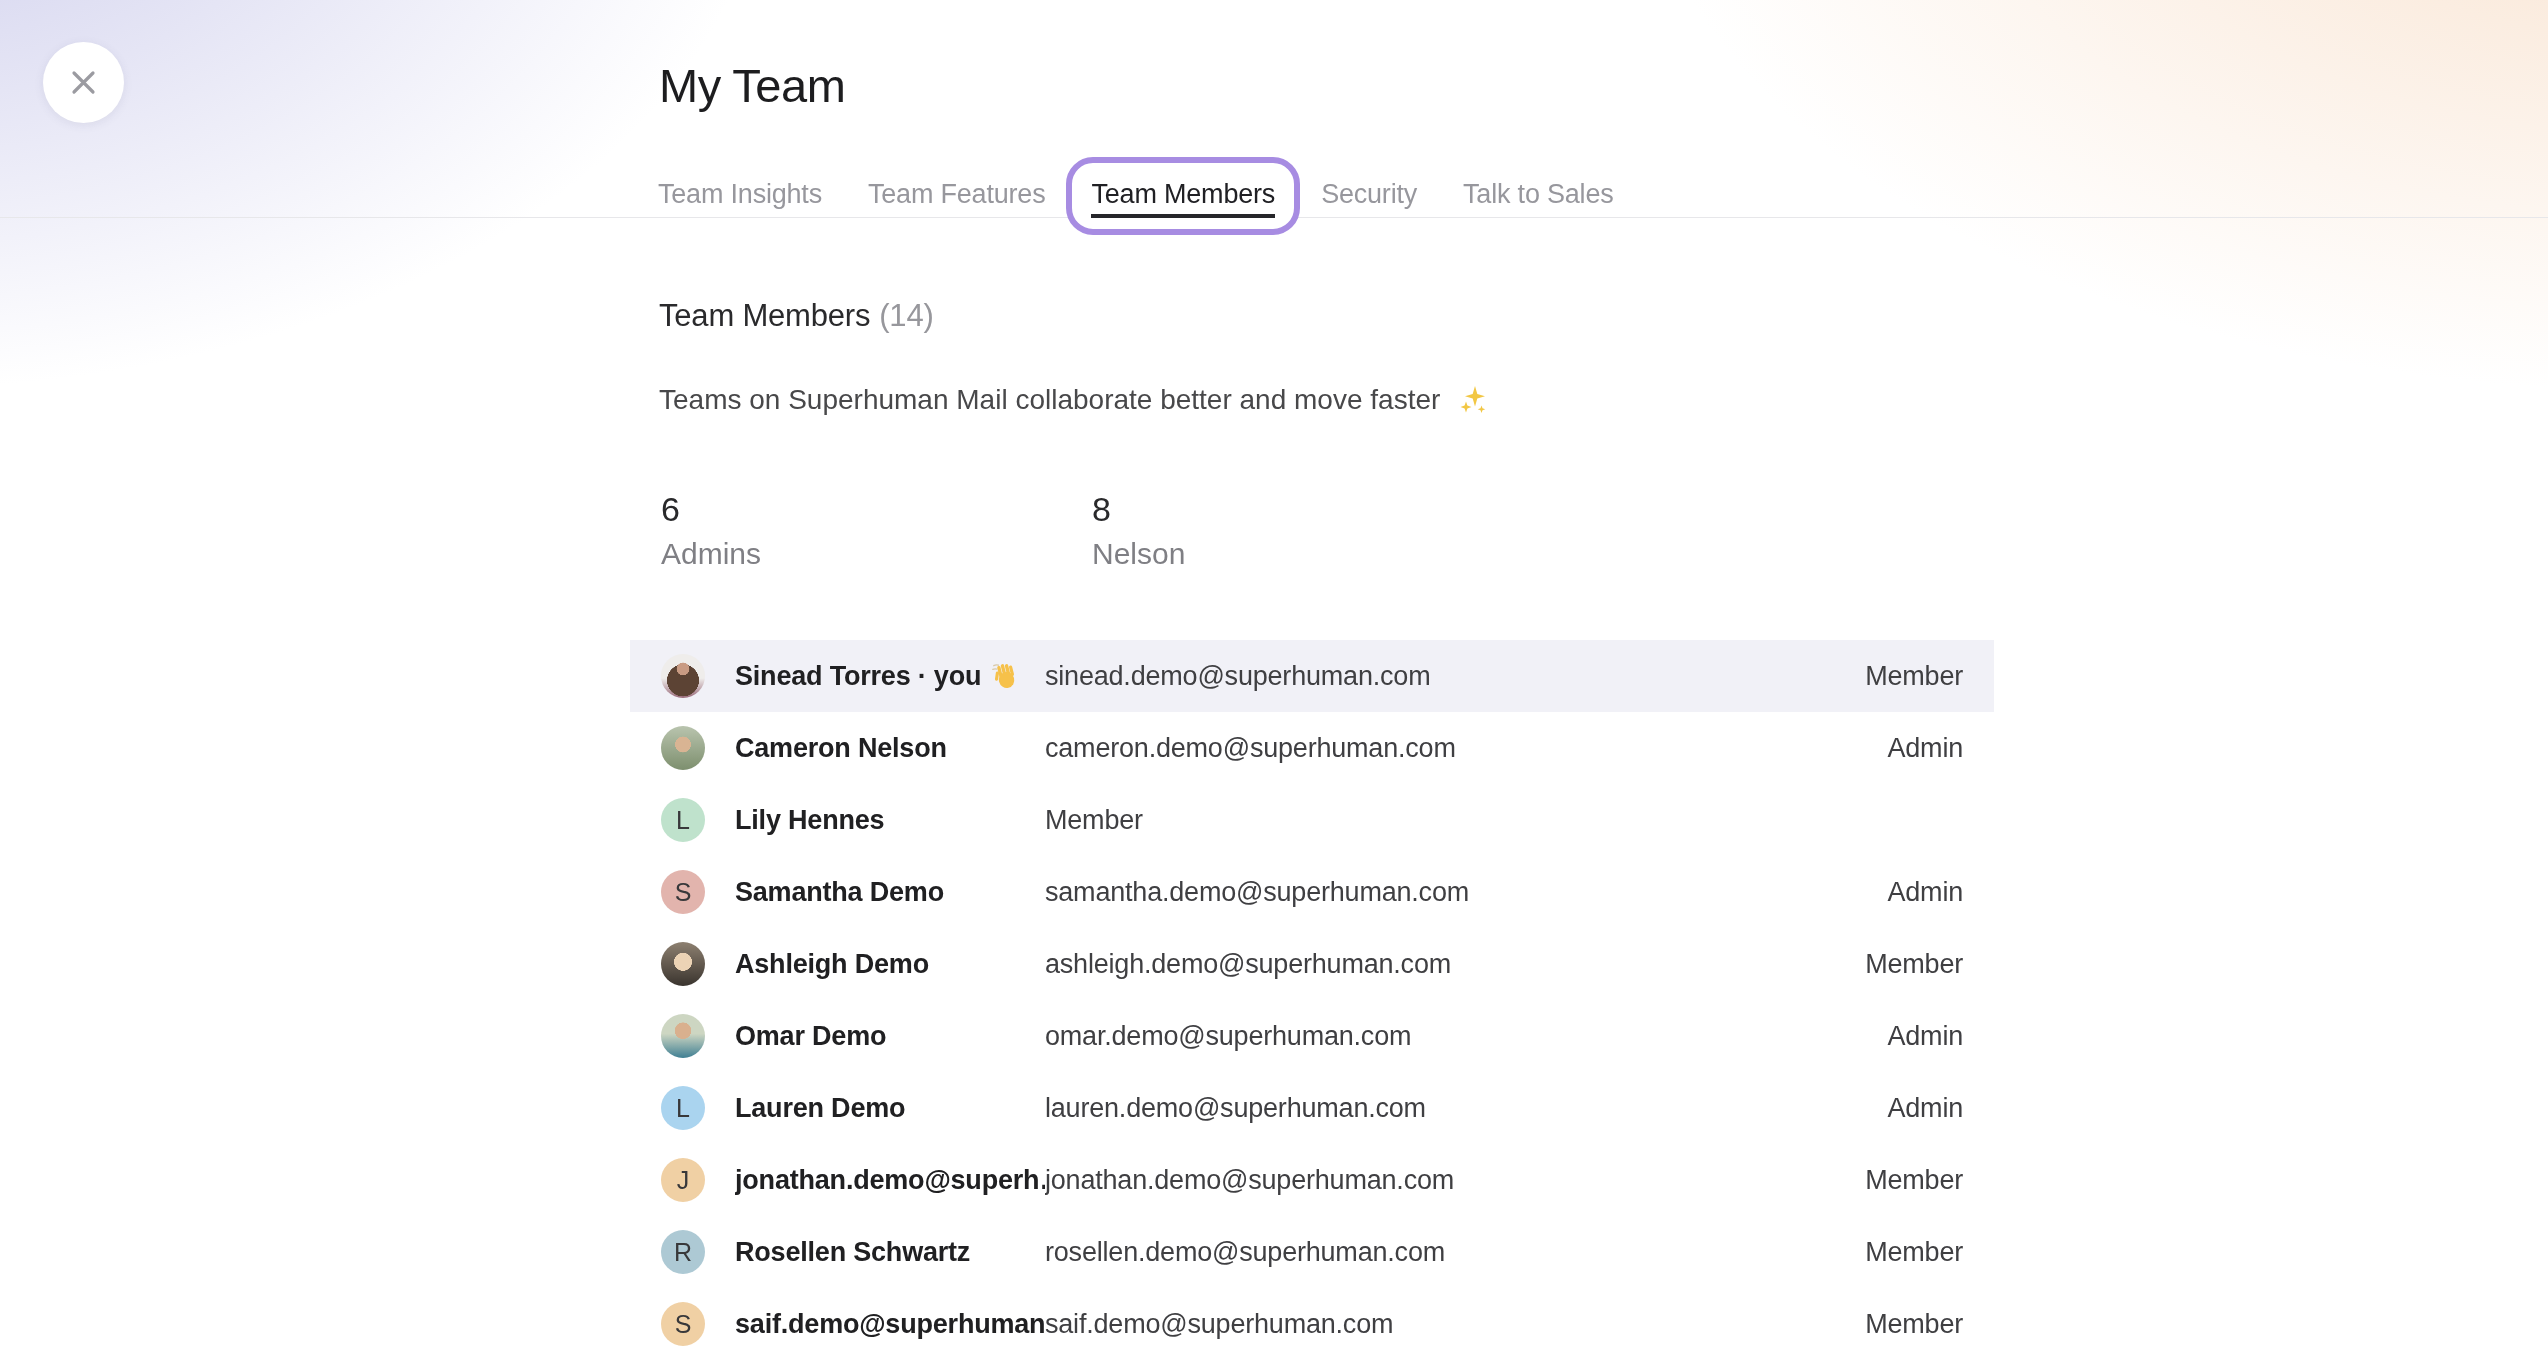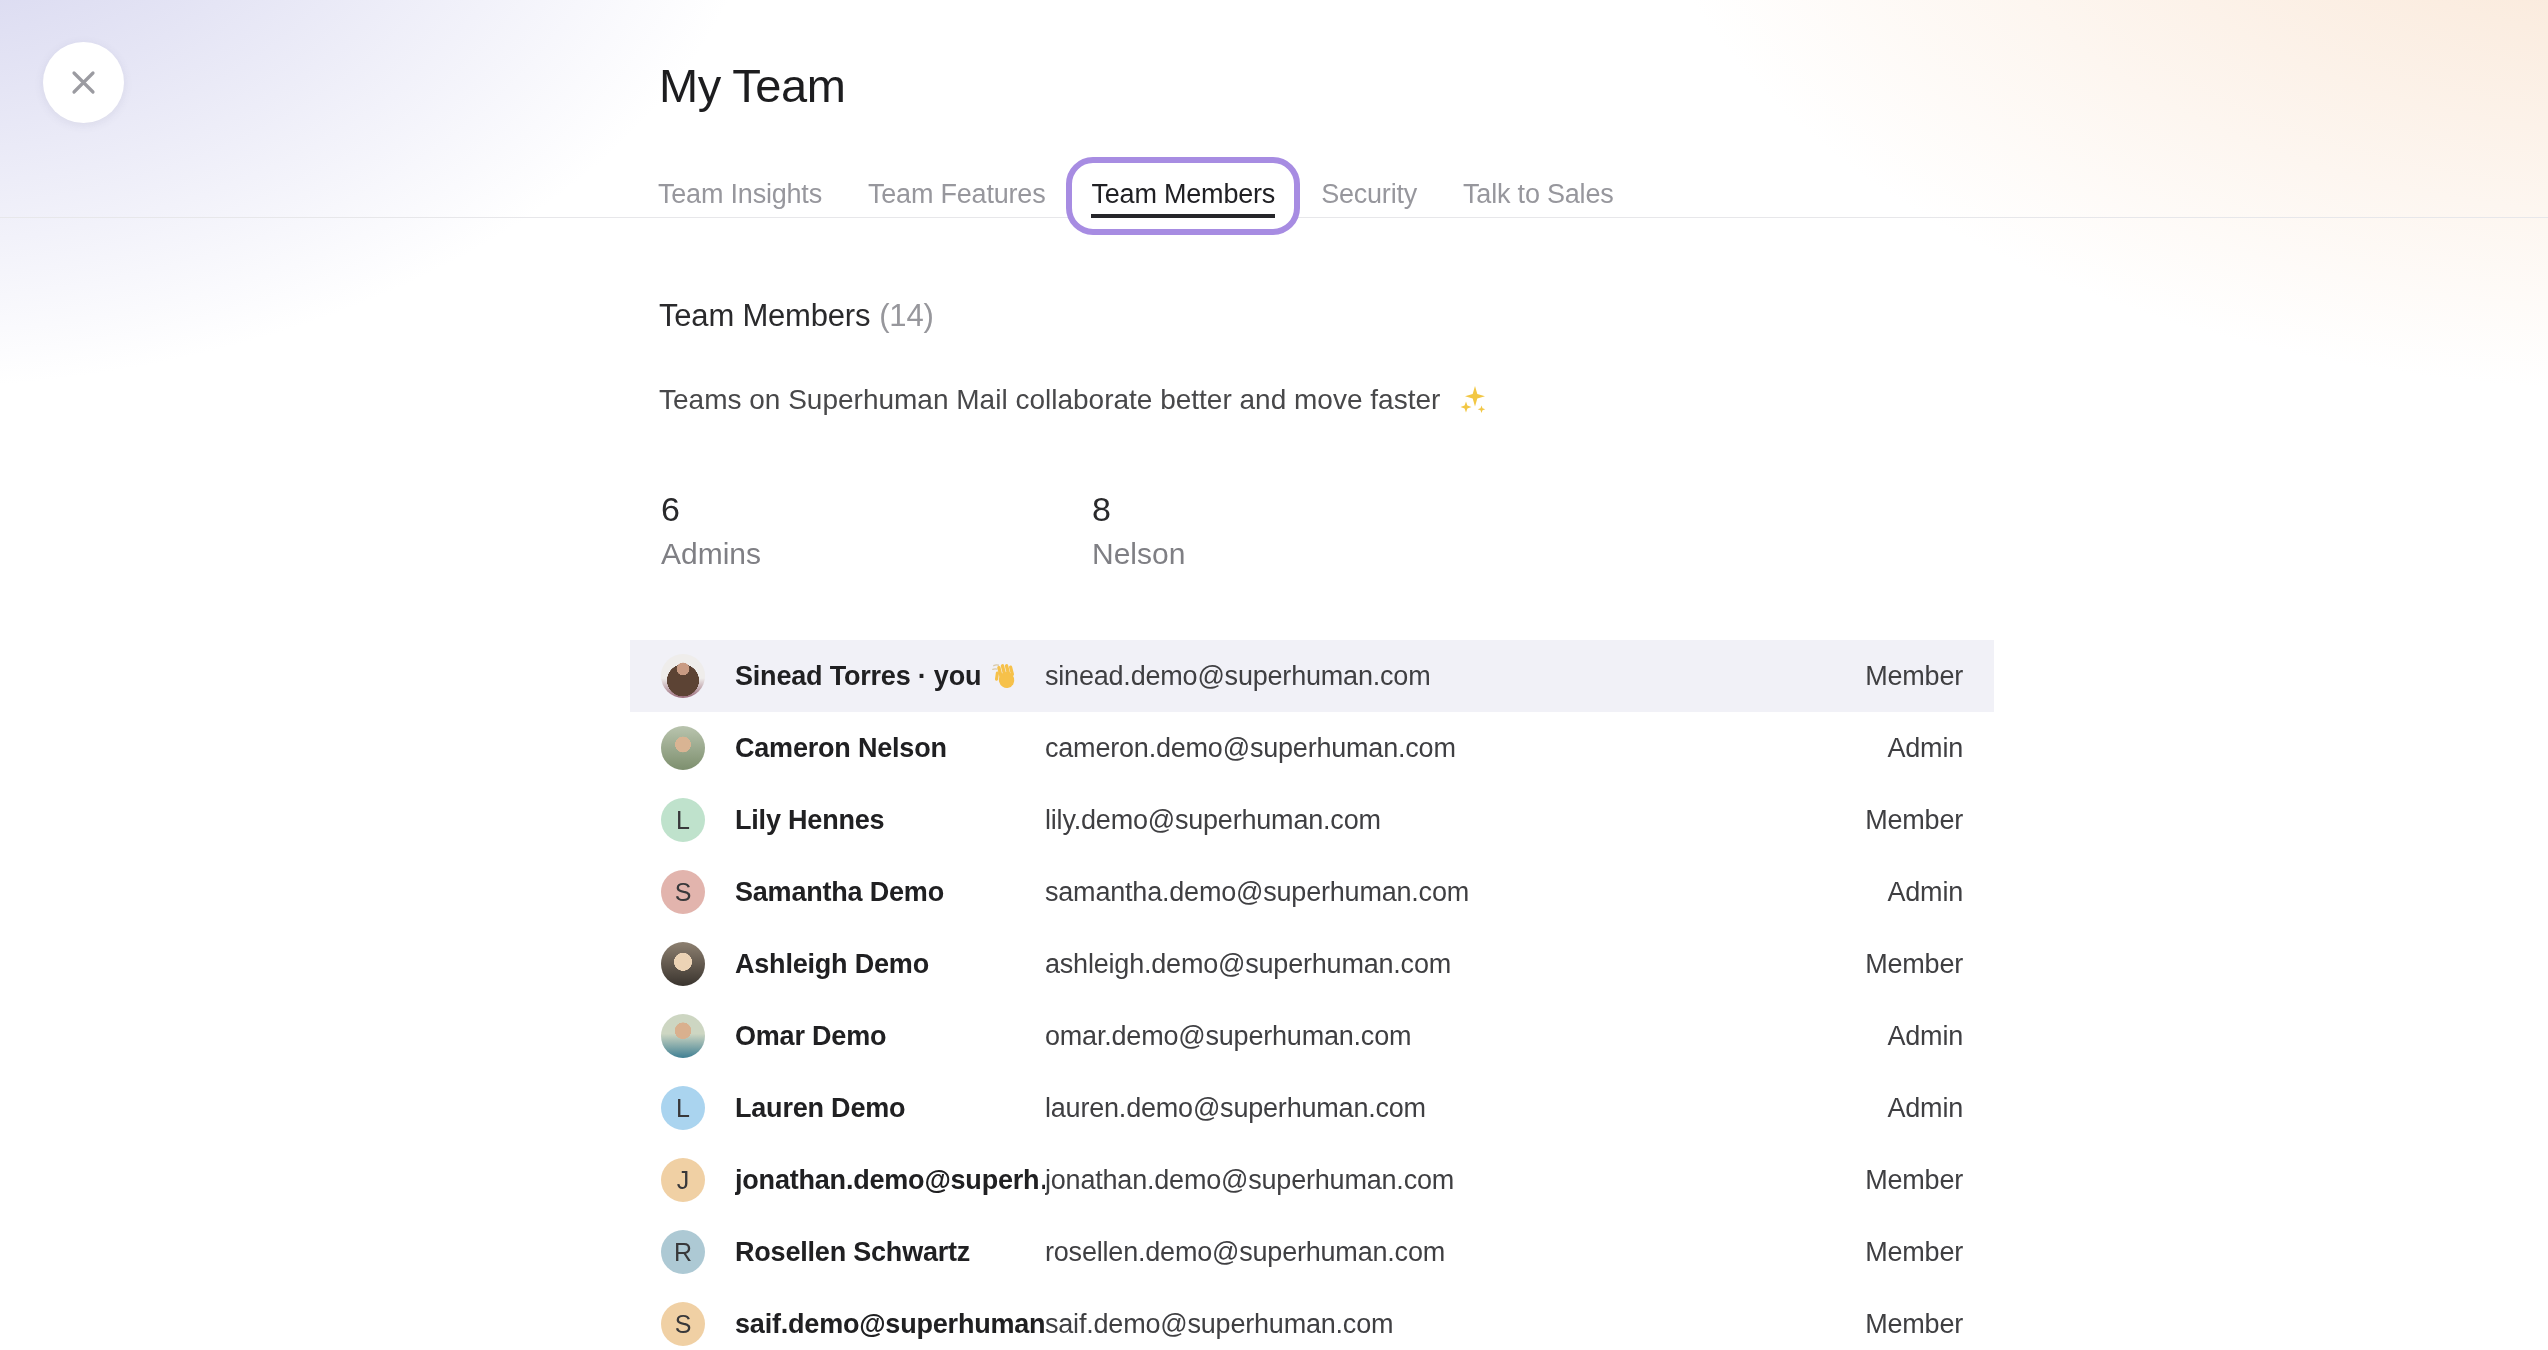--- a/index.html
+++ b/index.html
@@ -229,21 +229,20 @@
       <div class="email-cell">cameron.demo@superhuman.com</div>
       <div class="role-cell">Admin</div>
     </div>
 
     <div class="row">
       <div class="avatar" style="background: rgb(191, 226, 204);">L</div>
       <div class="name-cell">
         <span class="name-text">Lily Hennes</span>
 
       </div>
-      <div class="email-cell">lily.demo@superhuman.com</div>
       <div class="role-cell">Member</div>
     </div>
 
     <div class="row">
       <div class="avatar" style="background: rgb(226, 180, 173);">S</div>
       <div class="name-cell">
         <span class="name-text">Samantha Demo</span>
 
       </div>
       <div class="email-cell">samantha.demo@superhuman.com</div>

